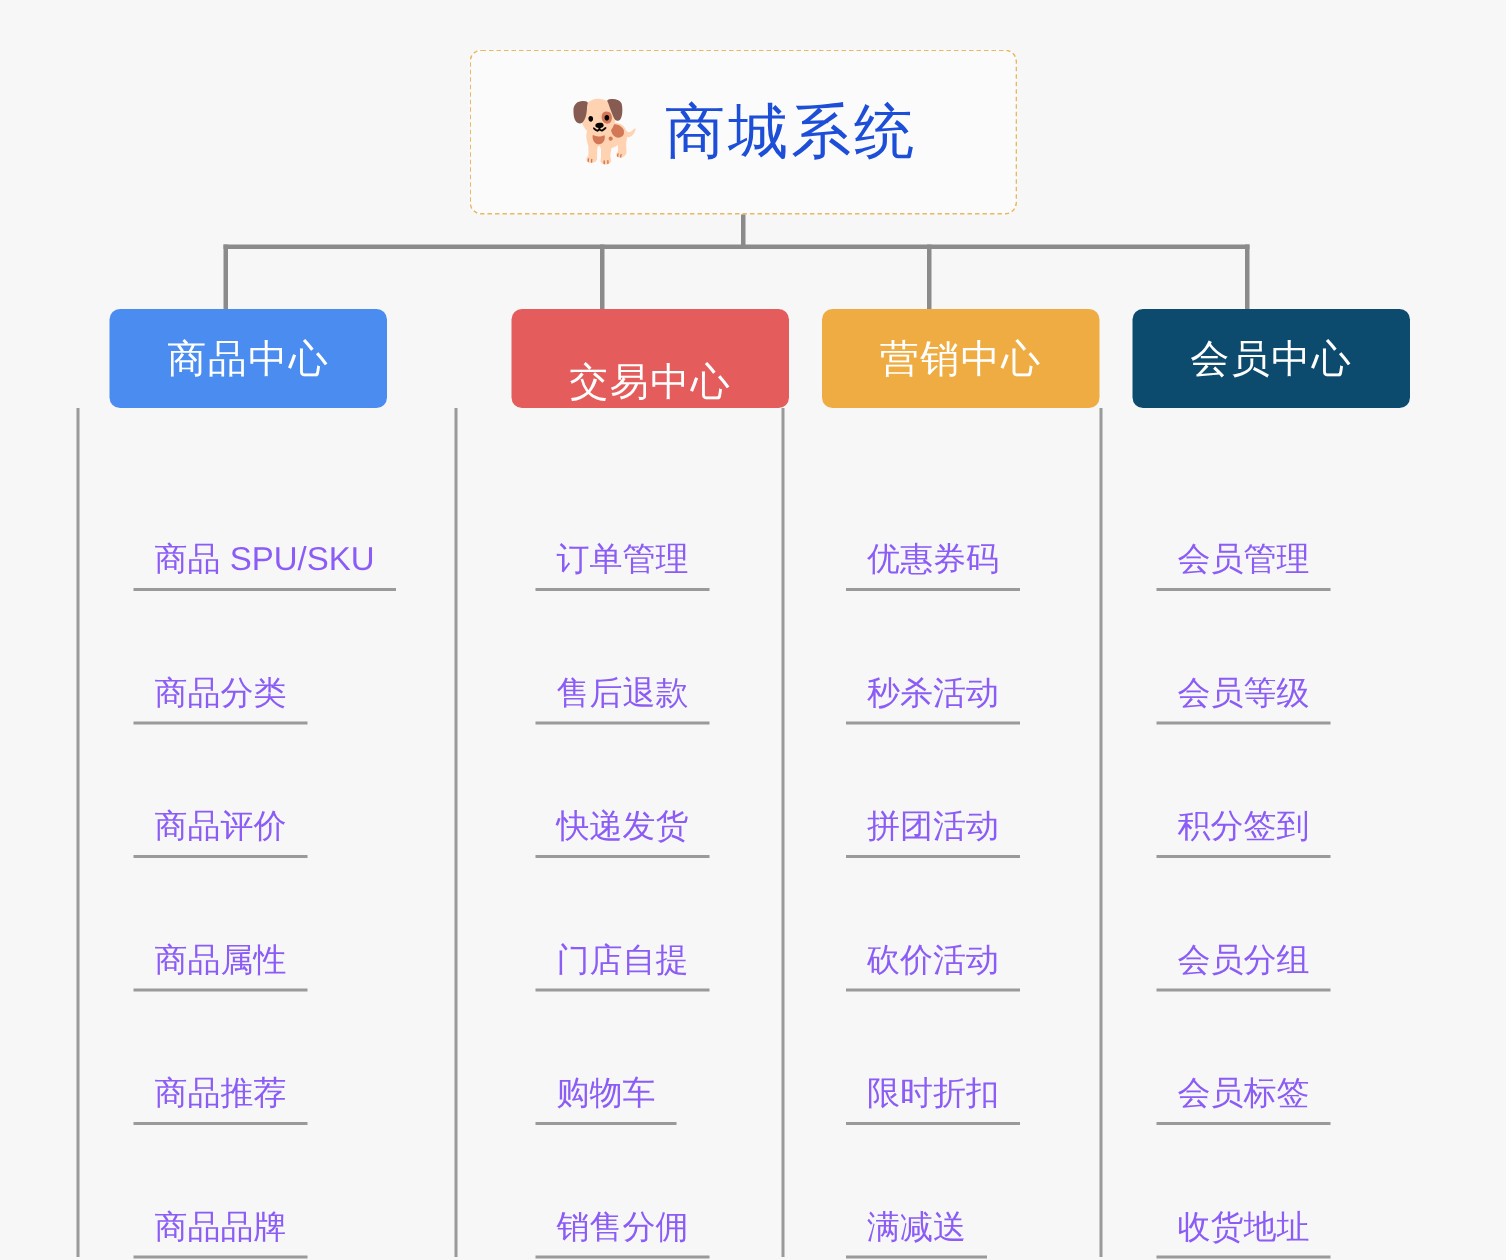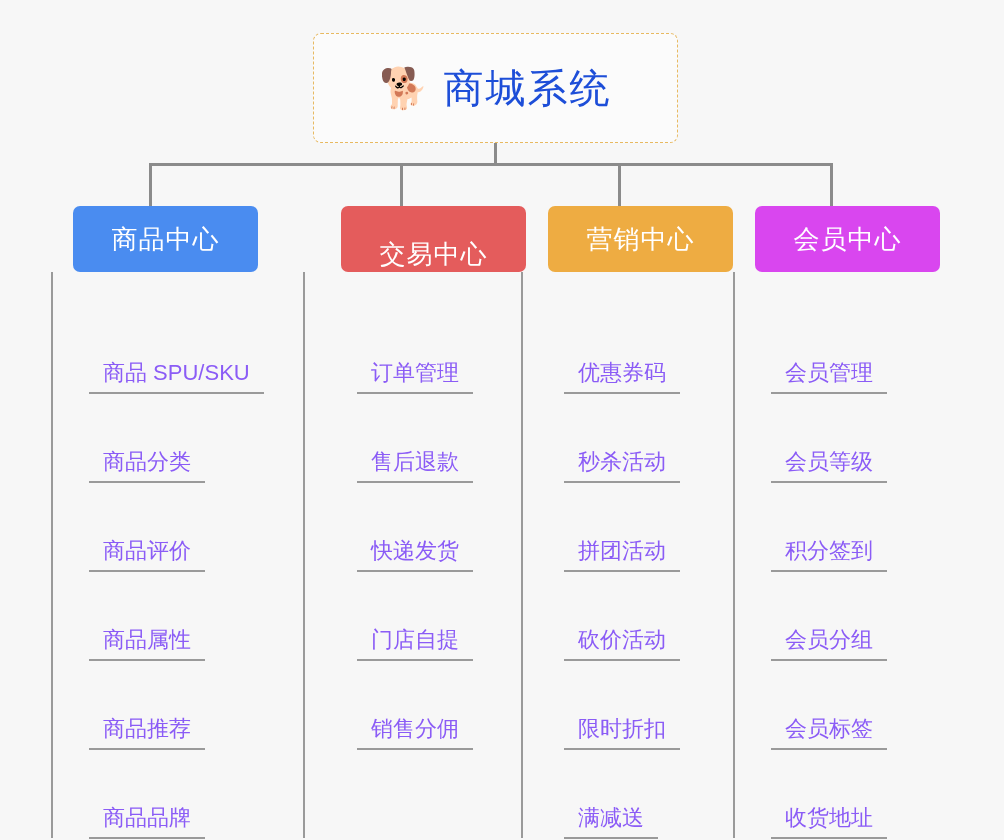--- a/index.html
+++ b/index.html
@@ -173,20 +173,23 @@
         <div class="leaf-item">
             <span class="leaf-label">售后退款</span>
           </div>
         <div class="leaf-item">
             <span class="leaf-label">快递发货</span>
           </div>
         <div class="leaf-item">
             <span class="leaf-label">门店自提</span>
           </div>
         <div class="leaf-item">
+            <span class="leaf-label">购物车</span>
+          </div>
+        <div class="leaf-item">
             <span class="leaf-label">销售分佣</span>
           </div>
       </div>
     </div>
 
     <div class="column col-2">
       <div class="header-pill" style="background: rgb(238, 172, 66); align-items: center;">
         <span>营销中心</span>
       </div>
       <div class="trunk"></div>
@@ -206,21 +209,21 @@
         <div class="leaf-item">
             <span class="leaf-label">限时折扣</span>
           </div>
         <div class="leaf-item">
             <span class="leaf-label">满减送</span>
           </div>
       </div>
     </div>
 
     <div class="column col-3">
-      <div class="header-pill" style="background: #d946ef;">
+      <div class="header-pill" style="background: #0c4a6e;">
         <span>会员中心</span>
       </div>
       <div class="trunk"></div>
       <div class="leaf-list">
         <div class="leaf-item">
             <span class="leaf-label">会员管理</span>
           </div>
         <div class="leaf-item">
             <span class="leaf-label">会员等级</span>
           </div>

